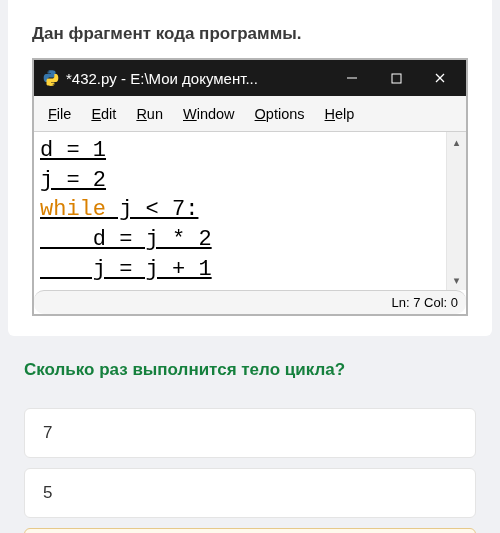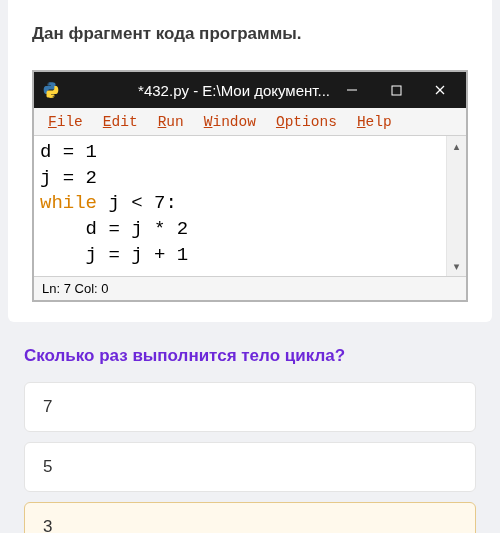--- a/index.html
+++ b/index.html
@@ -14,37 +14,36 @@
   .card {
     background: #fff;
     border-radius: 0 0 6px 6px;
     padding: 24px 24px 20px 24px;
     margin: 0 8px;
   }
   .prompt {
     font-size: 17px;
     font-weight: 700;
     color: #3a3a3a;
-    margin-bottom: 26px;
+    margin-bottom: 14px;
   }
   .editor-window {
     border: 2px solid #b5b5b5;
     background: #fff;
     width: 100%;
     font-size: 0;
   }
   .titlebar {
     background: #1a1a1a;
     color: #fff;
     height: 36px;
     display: flex;
     align-items: center;
     padding: 0 4px 0 8px;
     font-size: 14px;
-    text-align: right;
   }
   .py-icon {
     width: 18px;
     height: 18px;
     margin-right: 6px;
     flex: 0 0 auto;
   }
   .title-text {
     flex: 1 1 auto;
     white-space: nowrap;
@@ -58,45 +57,45 @@
     height: 36px;
     display: flex;
     align-items: center;
     justify-content: center;
     color: #fff;
     font-size: 14px;
   }
   .menubar {
     background: #f5f5f5;
     border-bottom: 1px solid #d0d0d0;
-    height: 28px;
+    height: 36px;
     display: flex;
     align-items: center;
     padding: 0 4px;
     font-size: 14.5px;
-    color: #c2410c;
-    font-family: Liberation Mono, monospace;
+    color: #000000;
   }
   .menu-item {
     padding: 2px 10px;
   }
   .menu-item .ul { text-decoration: underline; }
   .code-wrap {
     display: flex;
     background: #fff;
   }
   .code-area {
     flex: 1 1 auto;
     font-family: "Courier New", monospace;
-    font-size: 19px;
+    font-size: 22px;
     line-height: 1.35;
     padding: 4px 6px 6px 6px;
     color: #000;
     white-space: pre;
     min-height: 140px;
+    text-decoration: underline;
   }
   .kw { color: #d98000; }
   .scrollbar {
     width: 20px;
     background: #f1f1f1;
     display: flex;
     flex-direction: column;
     justify-content: space-between;
     border-left: 1px solid #e5e5e5;
   }
@@ -109,32 +108,34 @@
     font-size: 11px;
     user-select: none;
   }
   .statusbar {
     background: #f5f5f5;
     border-top: 1px solid #d0d0d0;
     height: 24px;
     font-size: 13px;
     color: #000;
     display: flex;
+    justify-content: flex-end;
     align-items: center;
     padding: 0 8px;
+    border-radius: 10px;
   }
   .question-block {
     margin: 24px 8px 0 8px;
     padding: 0 16px;
   }
   .question {
     font-size: 17px;
     font-weight: 700;
-    color: #6d28d9;
-    margin-bottom: 16px;
+    color: #15803d;
+    margin-bottom: 28px;
   }
   .answer {
     background: #fff;
     border: 1px solid #e4e4e4;
     border-radius: 6px;
     padding: 14px 18px;
     font-size: 17px;
     color: #333;
     margin-bottom: 10px;
     cursor: pointer;

